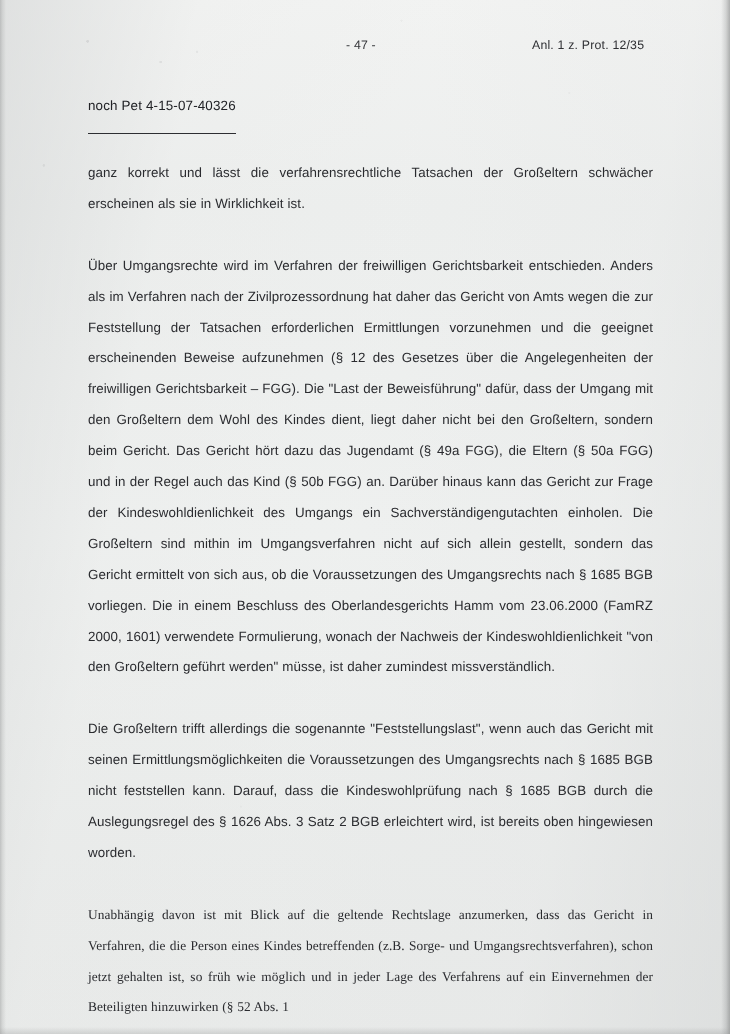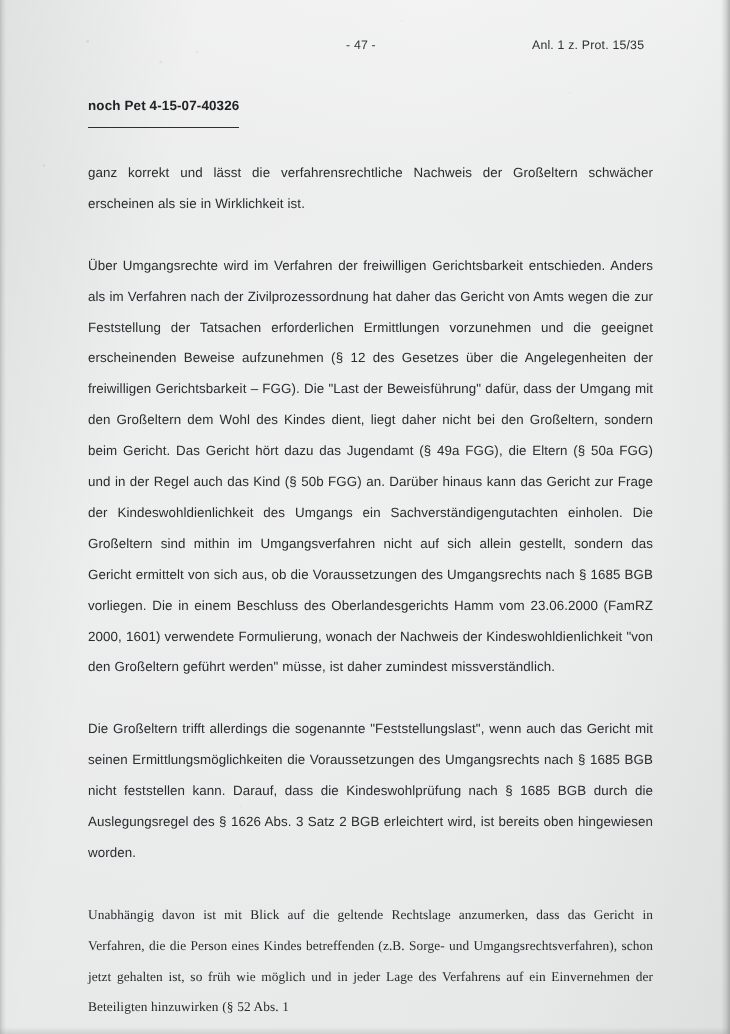--- a/index.html
+++ b/index.html
@@ -93,23 +93,22 @@
   }
 
   .file-ref {
     position: absolute;
     left: 88px;
     top: 98px;
     font-size: 13.4px;
     color: #212226;
     letter-spacing: 0.15px;
     border-bottom: 1.1px solid #2d2e32;
-    padding-bottom: 14px;
+    padding-bottom: 20px;
     display: inline-block;
-    font-weight: bold;
   }
 
   .body-text {
     position: absolute;
     left: 88px;
     top: 158px;
     width: 565px;
     font-size: 13.35px;
     line-height: 30.9px;
     text-align: justify;
@@ -141,26 +140,26 @@
 <div class="page">
 
   <div class="edge-left"></div>
   <div class="edge-right"></div>
   <div class="edge-bottom"></div>
 
   <div class="content">
 
     <div class="header-row">
       <span class="page-number">- 47 -</span>
-      <span class="doc-ref">Anl. 1 z. Prot. 15/35</span>
+      <span class="doc-ref">Anl. 1 z. Prot. 12/35</span>
     </div>
 
     <div class="file-ref">noch Pet 4-15-07-40326</div>
 
     <div class="body-text">
-      <p class="para nostretch">ganz korrekt und lässt die verfahrensrechtliche Nachweis der Großeltern schwächer erscheinen als sie in Wirklichkeit ist.</p>
+      <p class="para nostretch">ganz korrekt und lässt die verfahrensrechtliche Tatsachen der Großeltern schwächer erscheinen als sie in Wirklichkeit ist.</p>
       <p class="para nostretch">Über Umgangsrechte wird im Verfahren der freiwilligen Gerichtsbarkeit entschieden. Anders als im Verfahren nach der Zivilprozessordnung hat daher das Gericht von Amts wegen die zur Feststellung der Tatsachen erforderlichen Ermittlungen vorzunehmen und die geeignet erscheinenden Beweise aufzunehmen (§ 12 des Gesetzes über die Angelegenheiten der freiwilligen Gerichtsbarkeit – FGG). Die "Last der Beweisführung" dafür, dass der Umgang mit den Großeltern dem Wohl des Kindes dient, liegt daher nicht bei den Großeltern, sondern beim Gericht. Das Gericht hört dazu das Jugendamt (§ 49a FGG), die Eltern (§ 50a FGG) und in der Regel auch das Kind (§ 50b FGG) an. Darüber hinaus kann das Gericht zur Frage der Kindeswohldienlichkeit des Umgangs ein Sachverständigengutachten einholen. Die Großeltern sind mithin im Umgangsverfahren nicht auf sich allein gestellt, sondern das Gericht ermittelt von sich aus, ob die Voraussetzungen des Umgangsrechts nach § 1685 BGB vorliegen. Die in einem Beschluss des Oberlandesgerichts Hamm vom 23.06.2000 (FamRZ 2000, 1601) verwendete Formulierung, wonach der Nachweis der Kindeswohldienlichkeit "von den Großeltern geführt werden" müsse, ist daher zumindest missverständlich.</p>
       <p class="para nostretch">Die Großeltern trifft allerdings die sogenannte "Feststellungslast", wenn auch das Gericht mit seinen Ermittlungsmöglichkeiten die Voraussetzungen des Umgangsrechts nach § 1685 BGB nicht feststellen kann. Darauf, dass die Kindeswohlprüfung nach § 1685 BGB durch die Auslegungsregel des § 1626 Abs. 3 Satz 2 BGB erleichtert wird, ist bereits oben hingewiesen worden.</p>
       <p class="para nostretch">Unabhängig davon ist mit Blick auf die geltende Rechtslage anzumerken, dass das Gericht in Verfahren, die die Person eines Kindes betreffenden (z.B. Sorge- und Umgangsrechtsverfahren), schon jetzt gehalten ist, so früh wie möglich und in jeder Lage des Verfahrens auf ein Einvernehmen der Beteiligten hinzuwirken (§ 52 Abs. 1</p>
     </div>
 
   </div>
 </div>
 
 </body></html>

